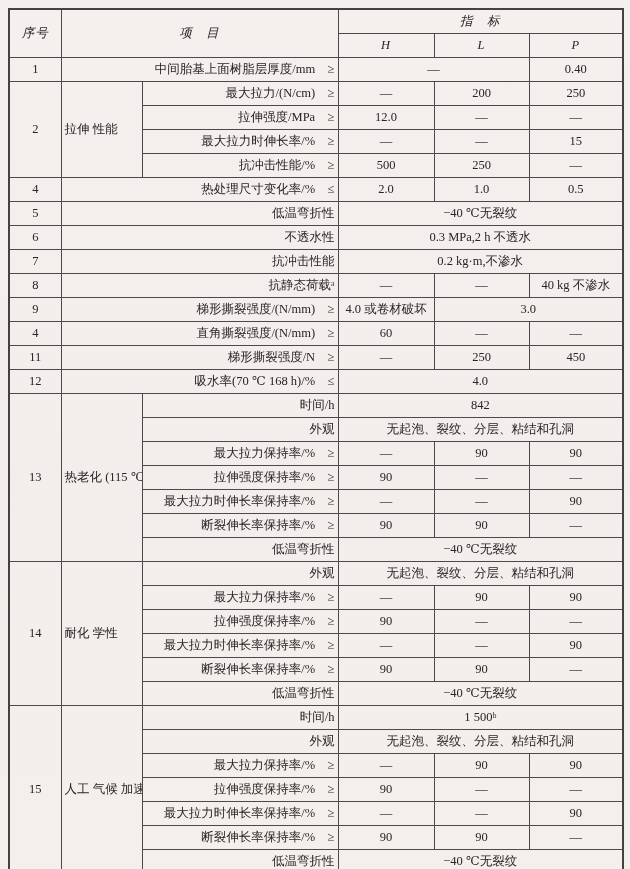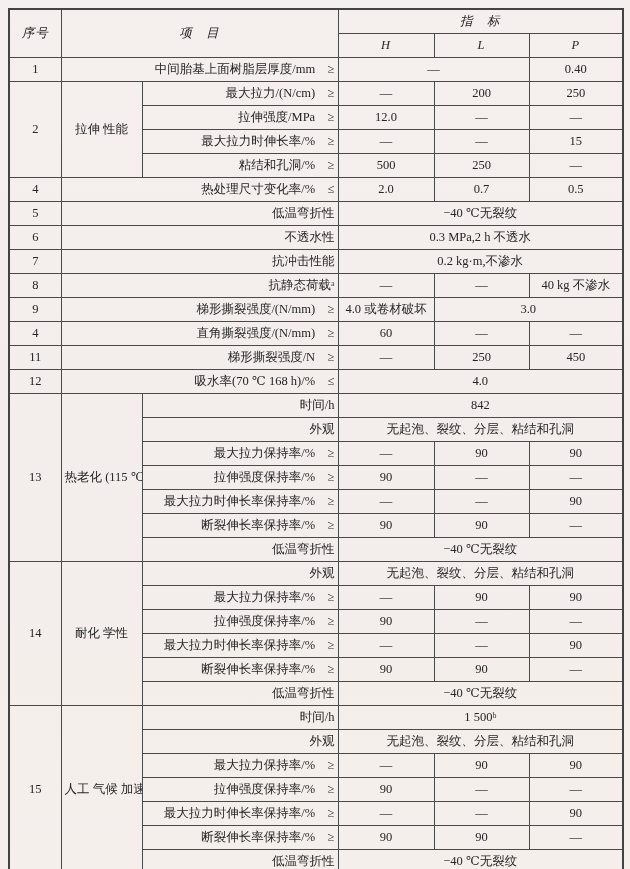--- a/index.html
+++ b/index.html
@@ -34,21 +34,21 @@
     line-height: 1.25;
     padding: 2px 3px;
     height: 19px;
     overflow: hidden;
     white-space: nowrap;
     color: #262626;
   }
   table.spec th { letter-spacing: 1px; font-style: italic; }
   .seq  { text-align: center; }
   .item { text-align: right; padding-left: 7px; }
-  .group{ text-align: center; white-space: pre-line; line-height: 1.7; }
+  .group{ white-space: pre-line; line-height: 1.7; }
   .val  { text-align: center; }
   .hdr  { text-align: center; }
 </style>
 </head>
 <body>
 
 <div class="page">
   <table class="spec">
     <colgroup>
       <col style="width:52px">
@@ -90,30 +90,30 @@
           <td class="val">—</td>
           <td class="val">—</td>
         </tr>
         <tr>
           <td class="item">最大拉力时伸长率/%　≥</td>
           <td class="val">—</td>
           <td class="val">—</td>
           <td class="val">15</td>
         </tr>
         <tr>
-          <td class="item">粘结和孔洞/%　≥</td>
+          <td class="item">抗冲击性能/%　≥</td>
           <td class="val">500</td>
           <td class="val">250</td>
           <td class="val">—</td>
         </tr>
         <tr>
           <td class="seq">4</td>
           <td colspan="2" class="item">热处理尺寸变化率/%　≤</td>
           <td class="val">2.0</td>
-          <td class="val">0.7</td>
+          <td class="val">1.0</td>
           <td class="val">0.5</td>
         </tr>
         <tr>
           <td class="seq">5</td>
           <td colspan="2" class="item">低温弯折性</td>
           <td colspan="3" class="val">−40 ℃无裂纹</td>
         </tr>
         <tr>
           <td class="seq">6</td>
           <td colspan="2" class="item">不透水性</td>

